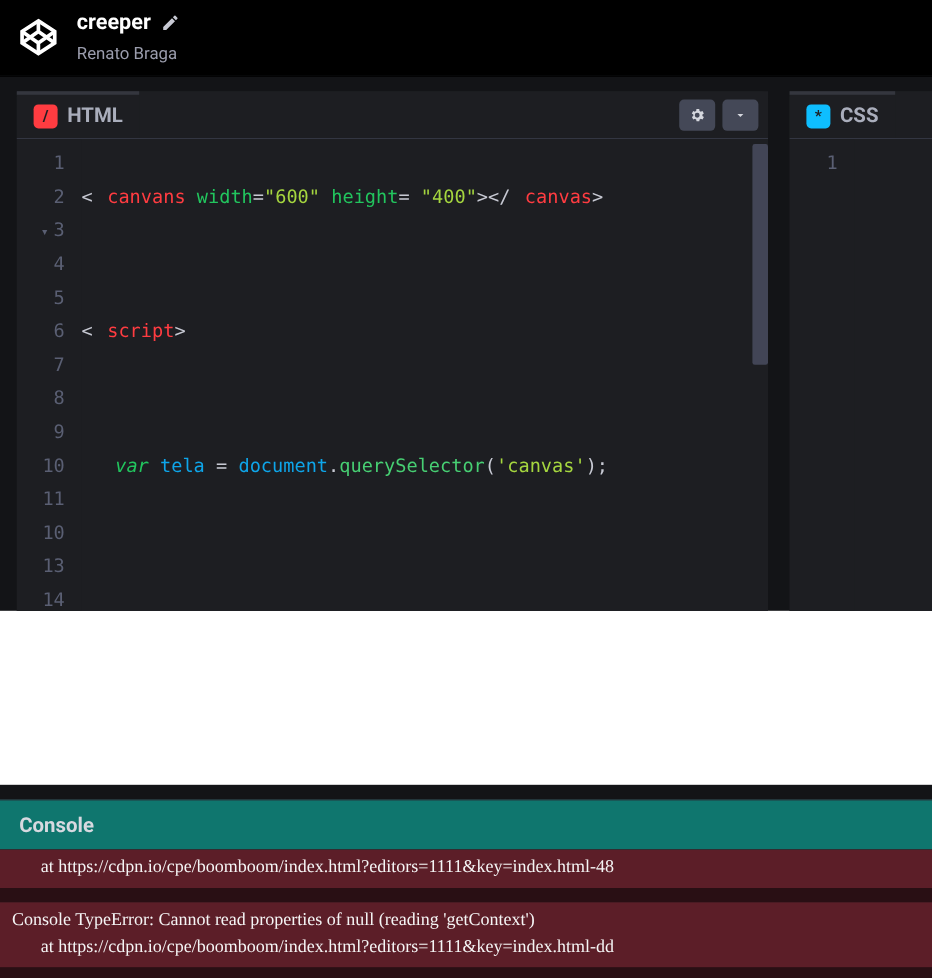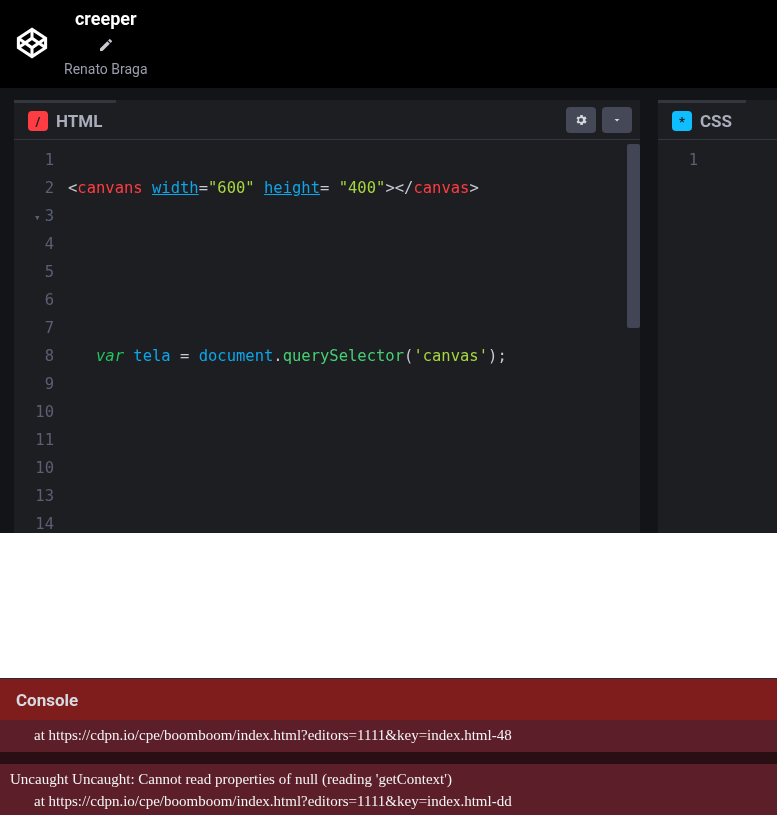--- a/index.html
+++ b/index.html
@@ -11,21 +11,21 @@
     overflow: hidden;
   }
   .header {
     display: flex; align-items: center;
     padding: 8px 14px 10px 14px;
     background: #000;
     gap: 14px;
   }
   .logo-box { width: 36px; height: 36px; display:flex; align-items:center; justify-content:center; }
   .title-area { display:flex; flex-direction:column; }
-  .pen-title { color:#fff; font-weight:700; font-size:18px; display:flex; align-items:center; gap:8px;flex-direction:column;}
+  .pen-title { color:#fff; font-weight:700; font-size:18px; display:flex; align-items:center; gap:8px;}
   .pen-author { color:#9b9dad; font-size:14px; margin-top:8px;}
   .editors-row {
     display:flex; gap:18px; padding: 0 0 0 0;
     height: 446px;
     background:#131417;
     border-top: 1px solid #000;
   }
   .editor-panel {
     background:#1d1e22;
     display:flex; flex-direction:column;
@@ -72,37 +72,38 @@
   }
   .gutter {
     width:54px; text-align:right; padding:6px 14px 0 0;
     color:#5a5f73; user-select:none;
     background:#1d1e22;
   }
   .gutter .ln { height:28px; }
   .gutter .fold::before { content:"▾"; color:#5a5f73; margin-right:4px; font-size:11px;}
   .code-lines { flex:1; padding:6px 0 0 0; overflow:hidden; white-space:pre; }
   .code-lines .row { height:28px; }
-  .tag   { color:#ff3c41; }
-  .attr  { color:#0ea5e9;text-decoration:underline; }
+  .tag   { color:#ff3c41;margin-left:12px; }
+  .attr  { color:#22c55e; }
   .str   { color:#a5d63f; }
   .punct { color:#c7c9d3; }
   .kw2   { color:#22c55e; font-style:italic;}
   .var   { color:#0ea5e9; }
   .func  { color:#47cf73;text-align:right; }
   .scroll-thumb {
     position:absolute; right:0; top:4px; width:13px; height:184px;
     background:#424556; border-radius:2px;
   }
   .output-pane { height:145px; background:#fff; }
   .console-head {
-    height:42px; background:#7f1d1d; color:#d7d9e0;
+    height:42px; background:#0f766e; color:#d7d9e0;
     font-weight:700; font-size:17px;
     padding:0 16px; display:flex; align-items:center;
     border-top:1px solid #2a2c34;
+    margin-top:12px;
   }
   .console-body { background:#1d1e22; font-family:Liberation Serif, serif; font-size:15px; }
   .err-block { background:#5c1e28; color:#f5f5f5; padding:4px 10px 6px 10px; line-height:22px; border-bottom:12px solid #290f14; }
   .err-block.first { border-top:0; }
   .err-trace { padding-left:24px; }
   .pencil-icon { width:16px; height:16px; }
 </style>
 </head>
 <body>
 
@@ -158,20 +159,21 @@
         <div class="ln">9</div>
         <div class="ln">10</div>
         <div class="ln">11</div>
         <div class="ln">10</div>
         <div class="ln">13</div>
         <div class="ln">14</div>
       </div>
       <div class="code-lines">
 <div class="row"><span class="punct">&lt;</span><span class="tag">canvans </span><span class="attr">width</span><span class="punct">=</span><span class="str">"600"</span><span> </span><span class="attr">height</span><span class="punct">= </span><span class="str">"400"</span><span class="punct">&gt;</span><span class="punct">&lt;/</span><span class="tag">canvas</span><span class="punct">&gt;</span></div>
 <div class="row"></div>
+<div class="row"><span class="punct">&lt;</span><span class="tag">script</span><span class="punct">&gt;</span></div>
 <div class="row"></div>
 <div class="row"><span>   </span><span class="kw2">var</span><span> </span><span class="var">tela </span><span class="punct">=</span><span> </span><span class="var">document</span><span class="punct">.</span><span class="func">querySelector</span><span class="punct">(</span><span class="str">'canvas'</span><span class="punct">)</span><span class="punct">;</span></div>
 <div class="row"></div>
 
 
 
 
 
 
 
@@ -199,16 +201,16 @@
 <div class="output-pane"></div>
 
 <div class="console-head">
   <span>Console</span>
 </div>
 <div class="console-body">
   <div class="err-block first">
     <div class="err-trace">  at https://cdpn.io/cpe/boomboom/index.html?editors=1111&amp;key=index.html-48</div>
   </div>
   <div class="err-block">
-    <div>Uncaught Uncaught: Cannot read properties of null (reading 'getContext')</div>
+    <div>Console TypeError: Cannot read properties of null (reading 'getContext')</div>
     <div class="err-trace">  at https://cdpn.io/cpe/boomboom/index.html?editors=1111&amp;key=index.html-dd</div>
   </div>
 </div>
 
 </body></html>

